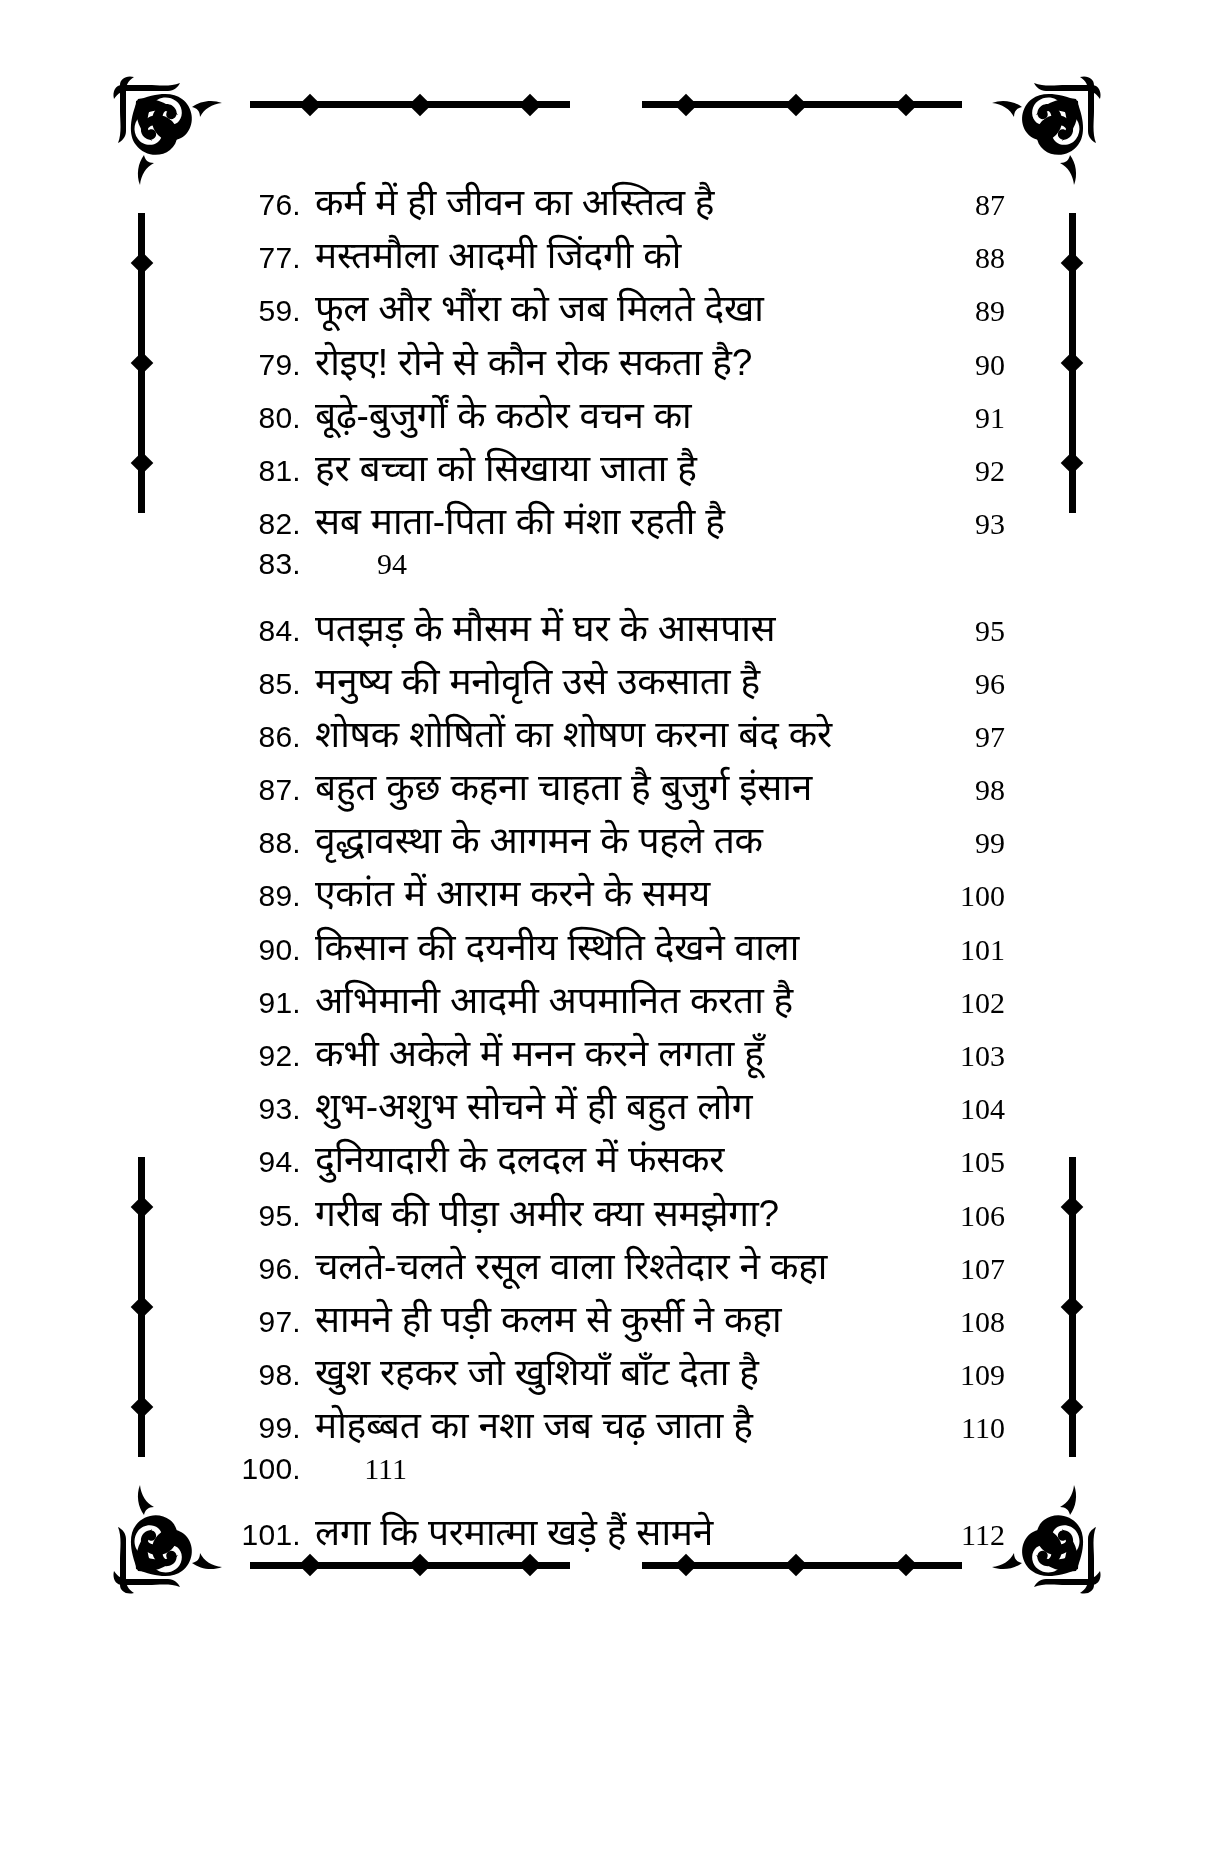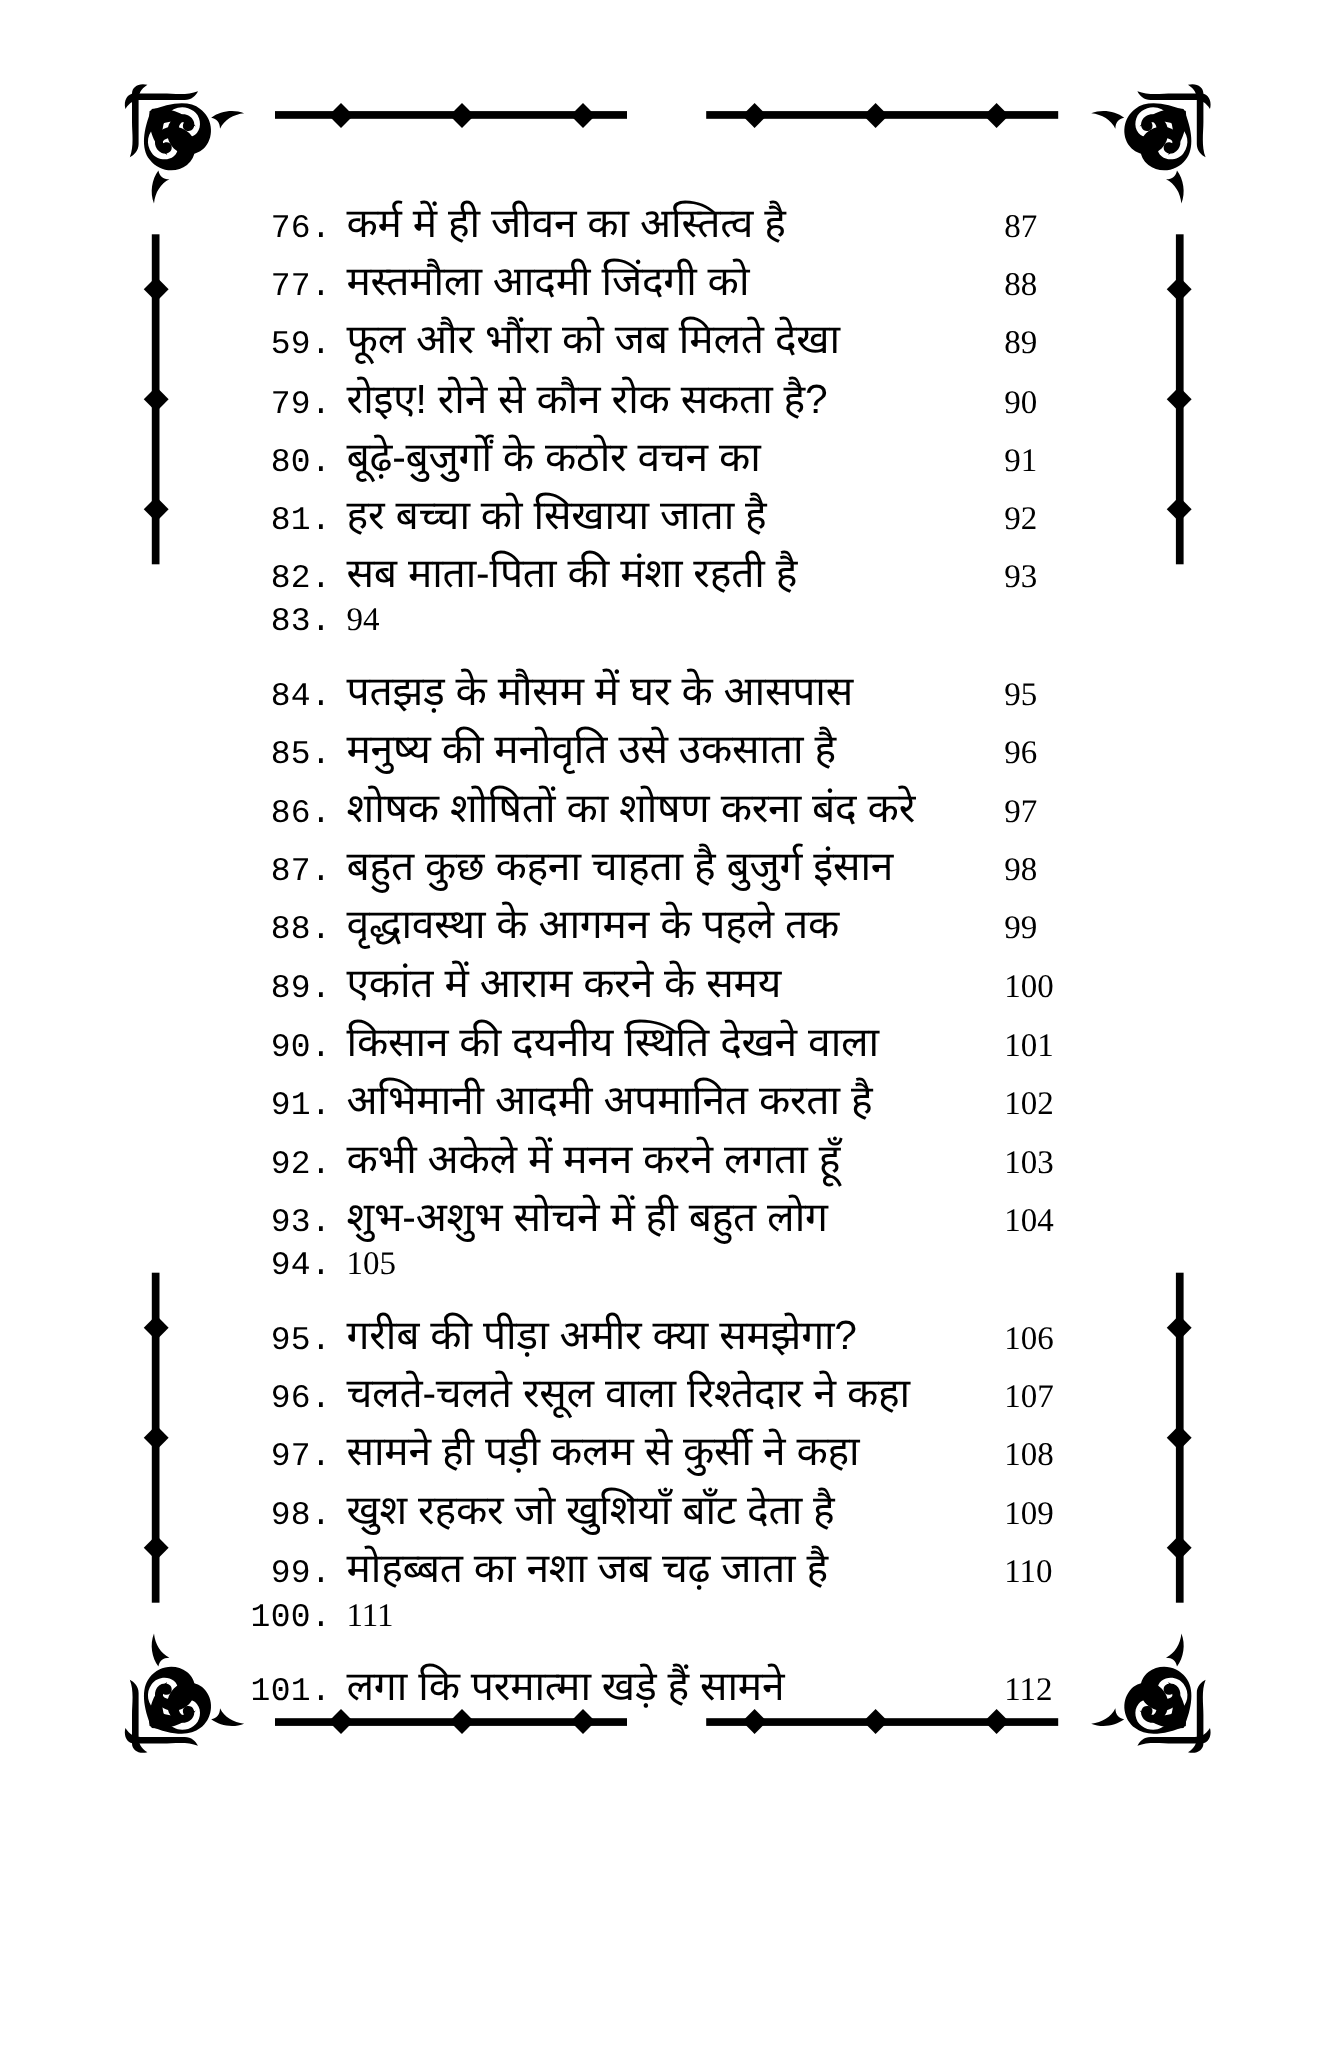--- a/index.html
+++ b/index.html
@@ -80,35 +80,35 @@
     display: flex;
     align-items: baseline;
     height: 53.2px;
   }
 
   .toc-num {
     width: 86px;
     text-align: right;
     padding-right: 14px;
     font-size: 30px;
-    font-family: Liberation Mono, monospace;
+    font-family: Liberation Sans, sans-serif;
     letter-spacing: 0.3px;
   }
 
   .toc-title {
     flex: 1 1 auto;
     font-size: 37px;
     font-family: Liberation Sans, sans-serif;
     white-space: nowrap;
     letter-spacing: -0.2px;
   }
 
   .toc-page {
     width: 92px;
-    text-align: left;
+    text-align: right;
     font-size: 30px;
     font-family: "Liberation Serif", "DejaVu Serif", serif;
   }
 </style>
 </head>
 <body>
 
 <div class="page">
 
   <div class="frame">
@@ -291,20 +291,21 @@
         <span class="toc-title">कभी अकेले में मनन करने लगता हूँ</span>
         <span class="toc-page">103</span>
       </div>
       <div class="toc-row">
         <span class="toc-num">93.</span>
         <span class="toc-title">शुभ-अशुभ सोचने में ही बहुत लोग</span>
         <span class="toc-page">104</span>
       </div>
       <div class="toc-row">
         <span class="toc-num">94.</span>
+        <span class="toc-title">दुनियादारी के दलदल में फंसकर</span>
         <span class="toc-page">105</span>
       </div>
       <div class="toc-row">
         <span class="toc-num">95.</span>
         <span class="toc-title">गरीब की पीड़ा अमीर क्या समझेगा?</span>
         <span class="toc-page">106</span>
       </div>
       <div class="toc-row">
         <span class="toc-num">96.</span>
         <span class="toc-title">चलते-चलते रसूल वाला रिश्तेदार ने कहा</span>

